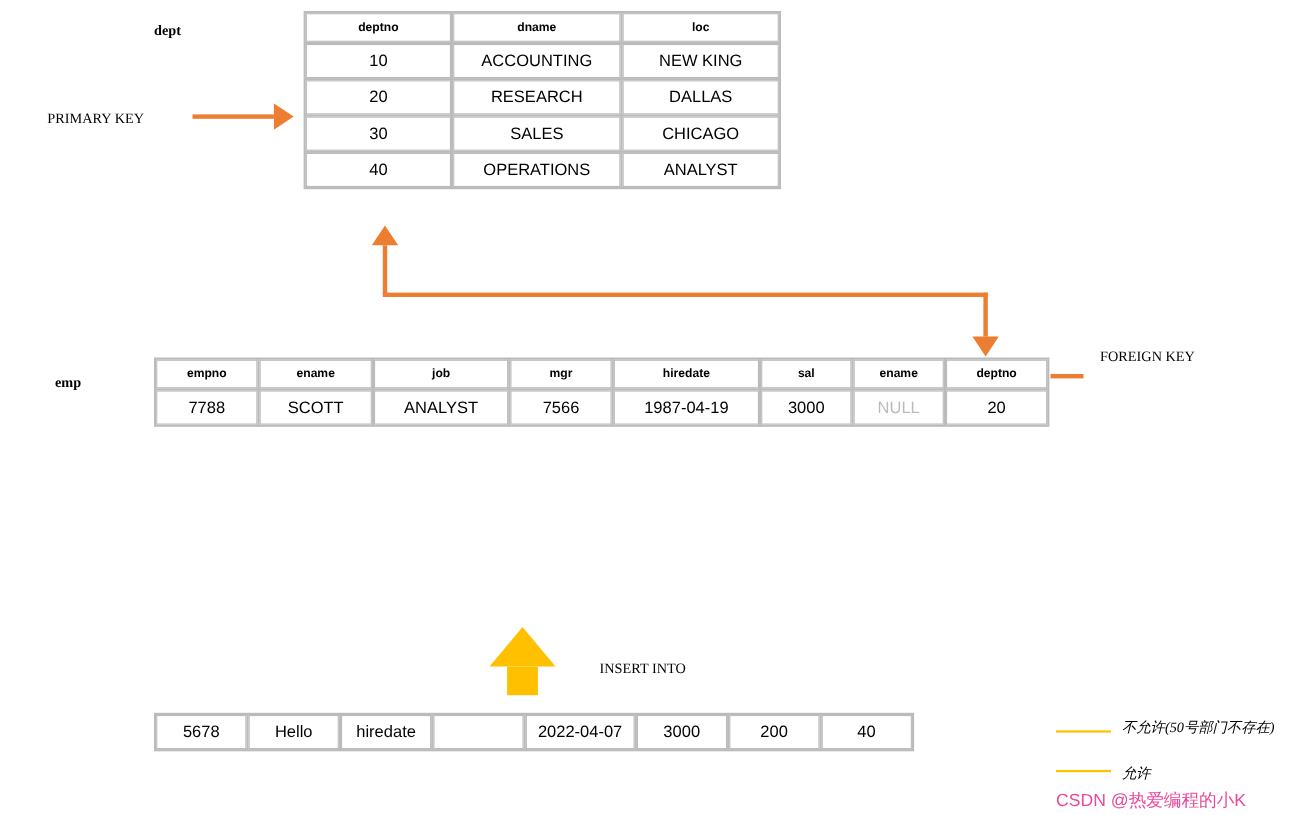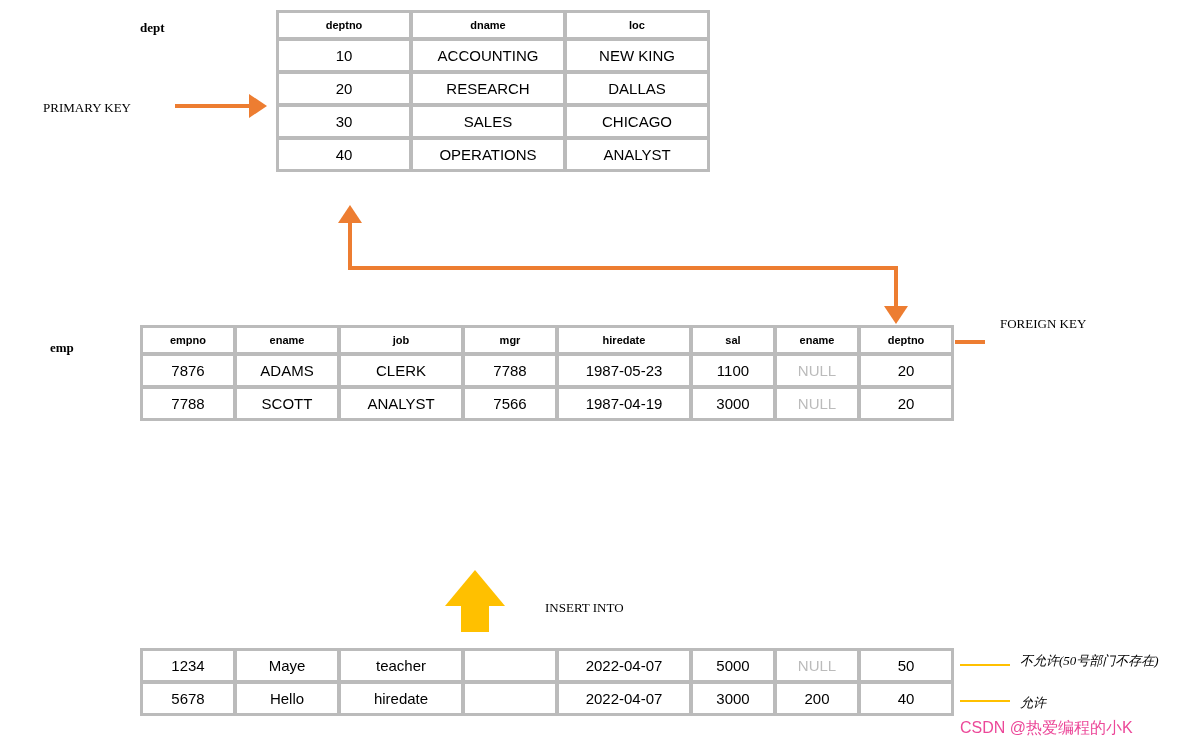--- a/index.html
+++ b/index.html
@@ -124,30 +124,20 @@
     <th style="width:70px;">empno</th>
     <th style="width:80px;">ename</th>
     <th style="width:100px;">job</th>
     <th style="width:70px;margin-top:16px;">mgr</th>
     <th style="width:110px;">hiredate</th>
     <th style="width:60px;">sal</th>
     <th style="width:60px;">ename</th>
     <th style="width:70px;">deptno</th>
   </tr>
   <tr>
-        <td>7876</td>
-        <td>ADAMS</td>
-        <td>CLERK</td>
-        <td>7788</td>
-        <td>1987-05-23</td>
-        <td>1100</td>
-        <td class="null">NULL</td>
-        <td>20</td>
-      </tr>
-  <tr>
         <td>7788</td>
         <td>SCOTT</td>
         <td>ANALYST</td>
         <td>7566</td>
         <td>1987-04-19</td>
         <td>3000</td>
         <td class="null">NULL</td>
         <td>20</td>
       </tr>
 </tbody>
@@ -155,30 +145,20 @@
 
 <div class="line-h" style="left:955px; top:340px; width:30px;"></div>
 <div class="mono" style="position:absolute; left:1000px; top:316px;">FOREIGN KEY</div>
 
 <div class="big-arrow-up" style="left:445px; top:570px;"></div>
 <div class="big-arrow-stem" style="left:461px; top:606px;"></div>
 <div class="mono" style="position:absolute; left:545px; top:600px;">INSERT INTO</div>
 
 <table class="tbl" style="left:140px; top:648px;">
   <tbody>
-      <tr>
-        <td style="width:70px;">1234</td>
-        <td style="width:80px;">Maye</td>
-        <td style="width:100px;">teacher</td>
-        <td style="width:70px;"></td>
-        <td style="width:110px;">2022-04-07</td>
-        <td style="width:60px;">5000</td>
-        <td class="null" style="width:60px;">NULL</td>
-        <td style="width:70px;">50</td>
-      </tr>
   <tr>
         <td>5678</td>
         <td>Hello</td>
         <td>hiredate</td>
         <td></td>
         <td>2022-04-07</td>
         <td>3000</td>
         <td>200</td>
         <td>40</td>
       </tr>

